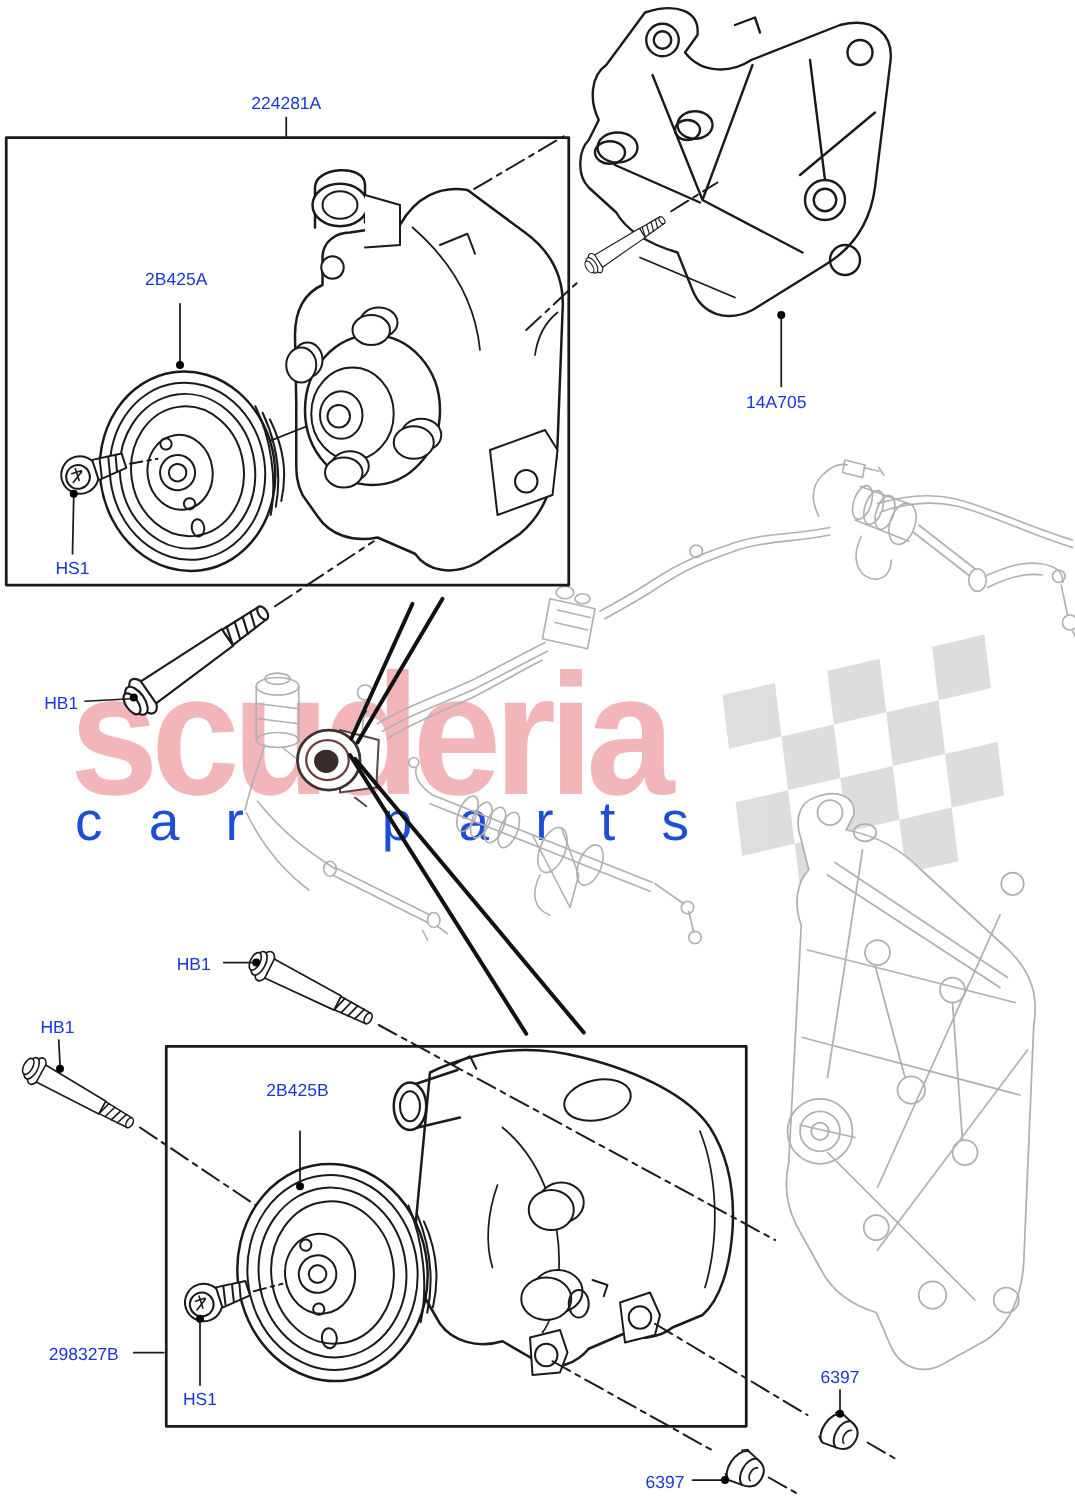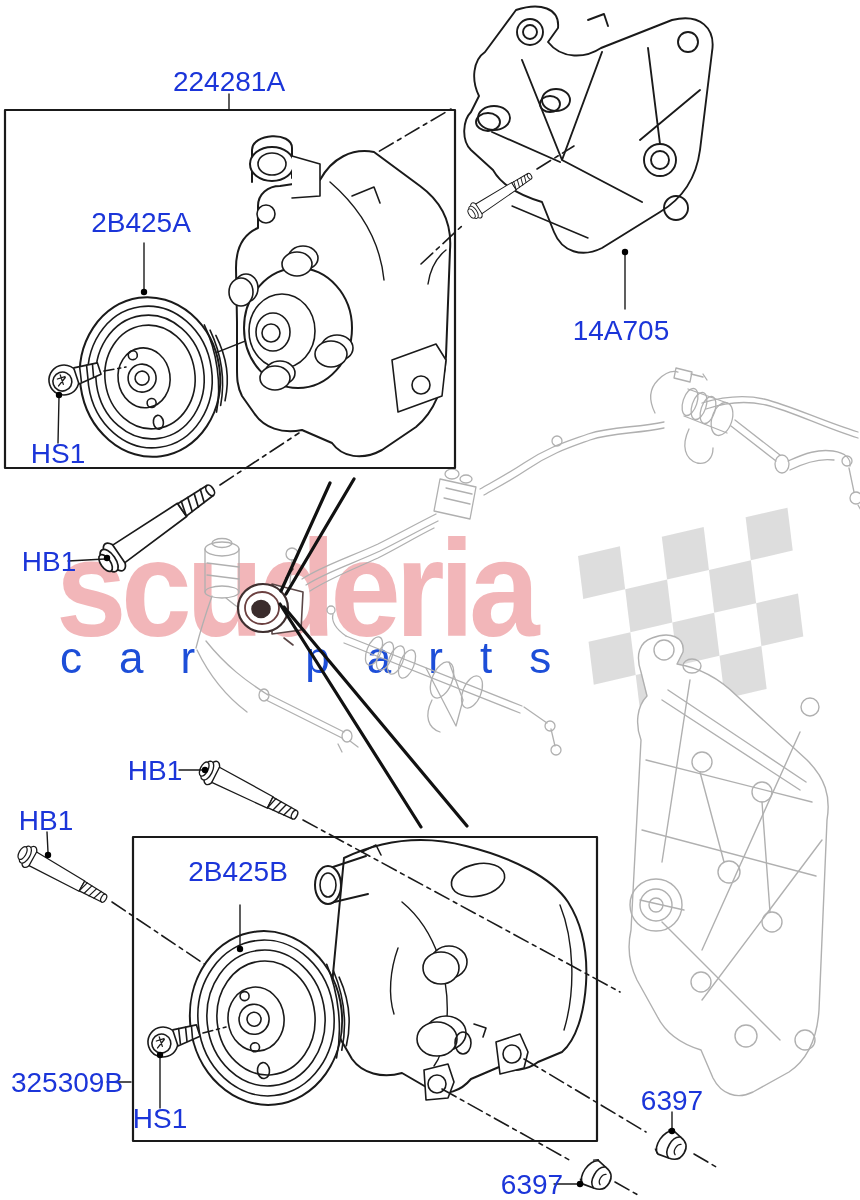--- a/index.html
+++ b/index.html
@@ -7,21 +7,21 @@
          font-family:"Liberation Sans",sans-serif;}
   
   .wm-brand{position:absolute;left:56px;top:519px;font-size:138px;font-weight:700;line-height:1;
             letter-spacing:-6px;color:rgba(221,62,72,0.38);transform:scaleX(0.92);
             transform-origin:left top;white-space:nowrap;user-select:none;}
   .wm-tag{position:absolute;left:60px;top:636px;font-size:44px;font-weight:400;line-height:1;
           letter-spacing:37px;word-spacing:24px;color:#1d4ed8;white-space:nowrap;user-select:none;}
   
   svg.art{position:absolute;left:0;top:0;}
   
-  .callout{position:absolute;transform:translate(-50%,-50%);font-size:28px;color:#1b35d9;
+  .callout{position:absolute;transform:translate(-50%,-50%);font-size:14px;color:#1b35d9;
            white-space:nowrap;cursor:pointer;line-height:1;}
 </style>
 </head>
 <body>
 
 <div id="stage">
 
   <div class="wm-brand">scuderia</div>
   <div class="wm-tag">car parts</div>
 
@@ -317,24 +317,24 @@
         <circle cx="160" cy="1055" r="3.2" fill="#000" stroke="none"></circle>
       <path d="M672,1112 L672,1129"></path>
         <circle cx="672" cy="1131" r="3.2" fill="#000" stroke="none"></circle>
       <path d="M554,1184 L577,1184"></path>
         <circle cx="580" cy="1184" r="3.2" fill="#000" stroke="none"></circle>
     </g>
   </svg>
 
   <div class="callout" style="left:229px;top:82px">224281A</div>
   <div class="callout" style="left:141px;top:223px">2B425A</div>
-  <div class="callout" style="left:621px;top:331px">14A705</div>
+  <div class="callout" style="left:621px;top:321px">14A705</div>
   <div class="callout" style="left:58px;top:454px">HS1</div>
   <div class="callout" style="left:49px;top:562px">HB1</div>
   <div class="callout" style="left:155px;top:771px">HB1</div>
   <div class="callout" style="left:46px;top:821px">HB1</div>
   <div class="callout" style="left:238px;top:872px">2B425B</div>
-  <div class="callout" style="left:67px;top:1083px">325309B</div>
+  <div class="callout" style="left:67px;top:1083px">298327B</div>
   <div class="callout" style="left:160px;top:1119px">HS1</div>
   <div class="callout" style="left:672px;top:1101px">6397</div>
   <div class="callout" style="left:532px;top:1185px">6397</div>
 
 </div>
 
 </body></html>

